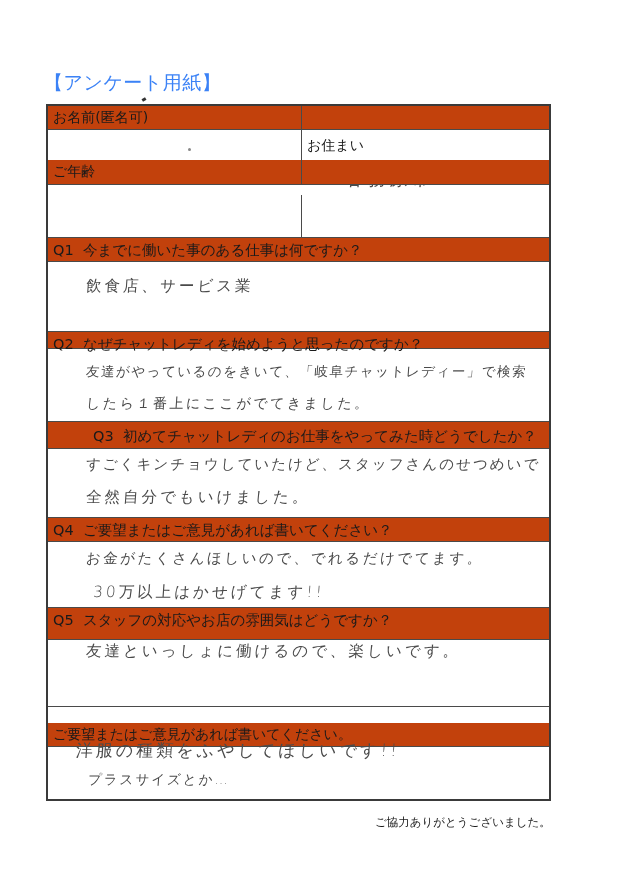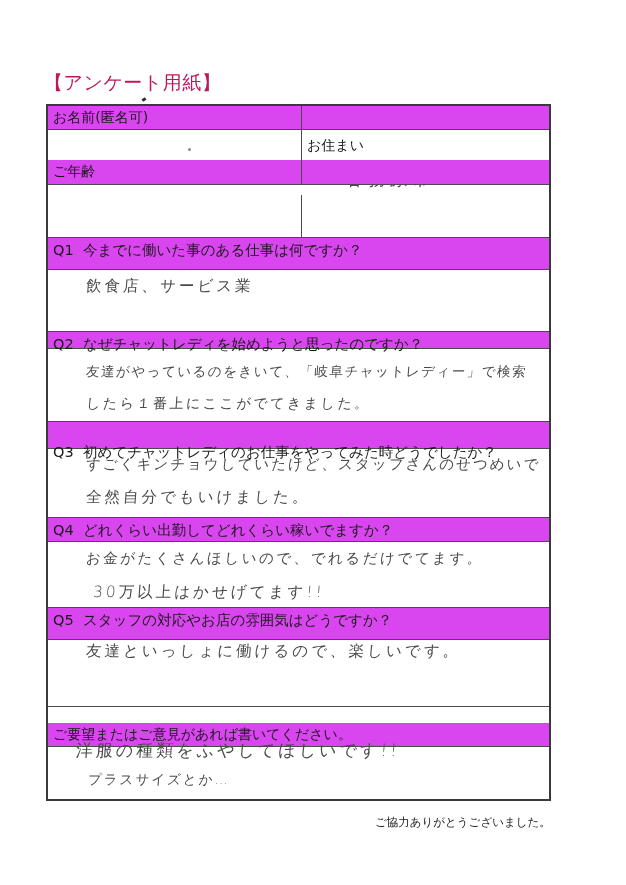--- a/index.html
+++ b/index.html
@@ -15,21 +15,21 @@
       font-family: "DejaVu Sans", "Liberation Sans", sans-serif;
       color: #1e1e1e;
     }
     .doc-title {
       position: absolute;
       left: 44px;
       top: 70px;
       font-size: 19px;
       font-weight: normal;
       letter-spacing: 0.5px;
-      color: #be185d;
+      color: #3b82f6;
     }
     .title-tick {
       position: absolute;
       left: 142px;
       top: 98px;
       width: 4px;
       height: 3px;
       background: #333;
       transform: rotate(-30deg);
     }
@@ -44,21 +44,21 @@
     }
     .row {
       position: absolute;
       left: 0;
       right: 0;
       box-sizing: border-box;
       border-bottom: 1.5px solid #4a4a4a;
     }
     .row.last { border-bottom: none; }
     .row.head {
-      background: #d946ef;
+      background: #c2410c;
     }
     .cell {
       position: absolute;
       top: 0;
       bottom: 0;
       box-sizing: border-box;
     }
     .cell.left { left: 0; width: 254px; border-right: 1.5px solid #4a4a4a; }
     .cell.right { left: 254px; right: 0; margin-top: 28px; }
     .label {
@@ -143,45 +143,45 @@
 
   <div class="row" style="top:89px;height:43px;">
     <div class="cell left">
       <span class="hand" style="left:15px;top:10px;"></span>
     </div>
     <div class="cell right">
       <span class="hand" style="left:15px;top:10px;"></span>
     </div>
   </div>
 
-  <div class="row head" style="top:132px;height:32px;padding-left:25px;">
+  <div class="row head" style="top:132px;height:24px;padding-left:25px;">
     <span class="qlabel"><span class="qnum">Q1</span><span>今までに働いた事のある仕事は何ですか？</span></span>
   </div>
   <div class="row" style="top:156px;height:70px;">
     <span class="hand" style="left:38px;top:14px;">飲食店、サービス業</span>
   </div>
 
   <div class="row head" style="top:226px;height:17px;">
     <span class="qlabel"><span class="qnum">Q2</span><span>なぜチャットレディを始めようと思ったのですか？</span></span>
   </div>
   <div class="row" style="top:249px;height:67px;">
     <span class="hand" style="left:38px;top:8px;font-size:13.5px;letter-spacing:1.5px;">友達がやっているのをきいて、「岐阜チャットレディー」で検索</span>
     <span class="hand" style="left:38px;top:40px;font-size:14px;letter-spacing:2.5px;">したら１番上にここがでてきました。</span>
   </div>
 
   <div class="row head" style="top:316px;height:27px;">
-    <span class="qlabel" style="top:21px;"><span class="qnum">Q3</span><span>初めてチャットレディのお仕事をやってみた時どうでしたか？</span></span>
+    <span class="qlabel" style="top:5px;margin-left:40px;"><span class="qnum">Q3</span><span>初めてチャットレディのお仕事をやってみた時どうでしたか？</span></span>
   </div>
   <div class="row" style="top:343px;height:69px;">
     <span class="hand" style="left:38px;top:6px;font-size:14.5px;letter-spacing:2px;">すごくキンチョウしていたけど、スタッフさんのせつめいで</span>
     <span class="hand" style="left:38px;top:38px;">全然自分でもいけました。</span>
   </div>
 
   <div class="row head" style="top:412px;height:24px;">
-    <span class="qlabel"><span class="qnum">Q4</span><span>どれくらい出勤してどれくらい稼いでますか？</span></span>
+    <span class="qlabel"><span class="qnum">Q4</span><span>ご要望またはご意見があれば書いてください？</span></span>
   </div>
   <div class="row" style="top:436px;height:66px;">
     <span class="hand" style="left:38px;top:7px;font-size:14.5px;letter-spacing:2.5px;">お金がたくさんほしいので、でれるだけでてます。</span>
     <span class="hand" style="left:45px;top:40px;">30万以上はかせげてます!!</span>
   </div>
 
   <div class="row head" style="top:502px;height:32px;">
     <span class="qlabel"><span class="qnum">Q5</span><span>スタッフの対応やお店の雰囲気はどうですか？</span></span>
   </div>
   <div class="row" style="top:526px;height:75px;">

